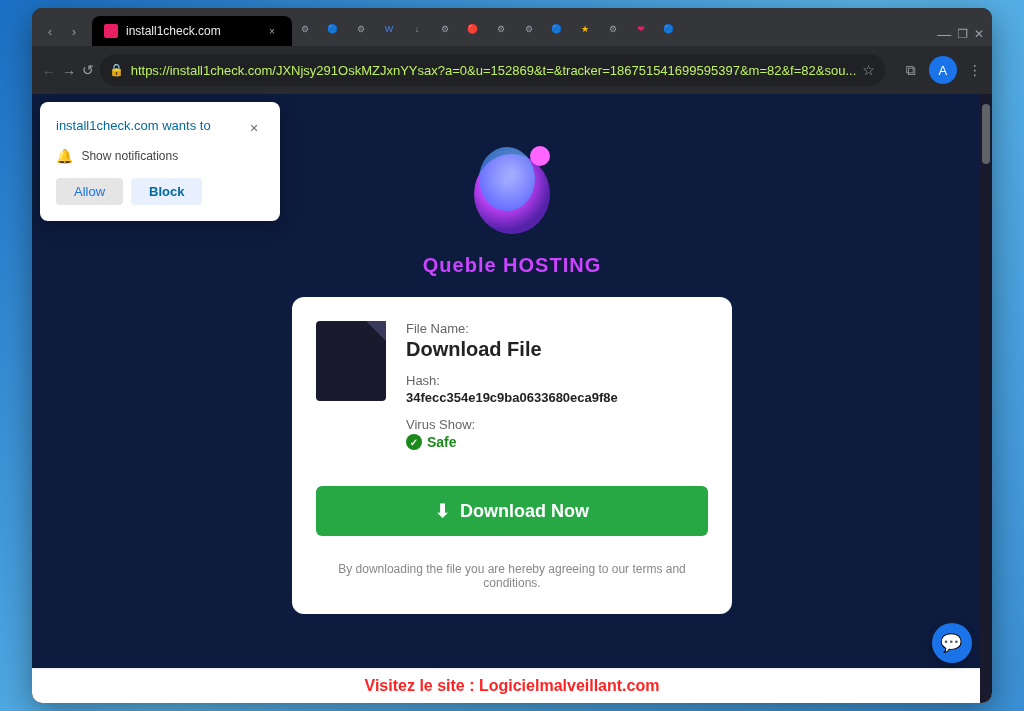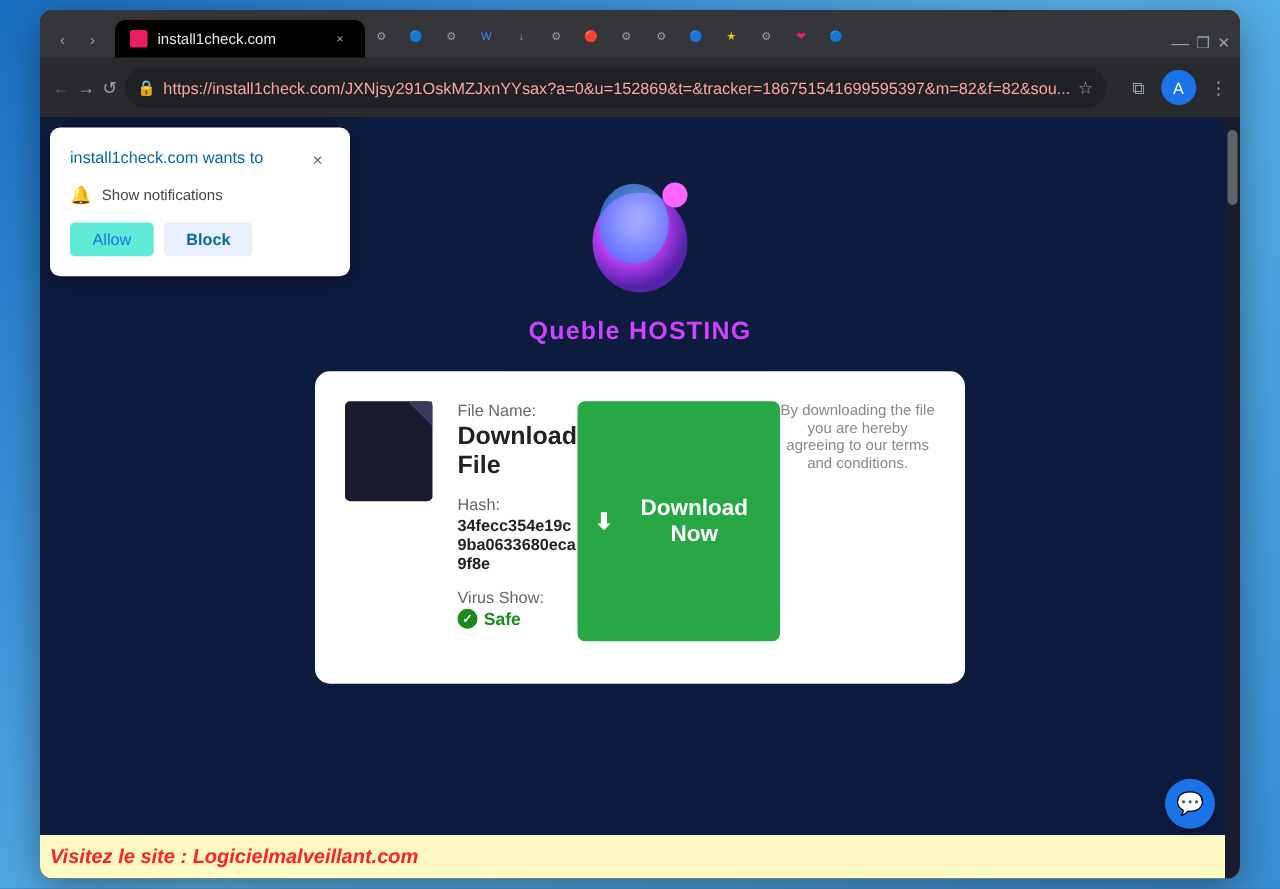--- a/index.html
+++ b/index.html
@@ -172,21 +172,21 @@
       gap: 6px;
       position: relative;
     }
 
     .lock-icon {
       color: #9aa0a6;
       font-size: 12px;
     }
 
     .address-text {
-      color: #fca5a5;
+      color: #bef264;
       font-size: 13px;
       flex: 1;
       overflow: hidden;
       text-overflow: ellipsis;
       white-space: nowrap;
     }
 
     .star-btn {
       color: #9aa0a6;
       font-size: 14px;
@@ -307,21 +307,21 @@
       font-size: 14px;
     }
 
     .popup-buttons {
       display: flex;
       gap: 8px;
     }
 
     .btn-allow {
       padding: 6px 18px;
-      background: #5eead4;
+      background: #e5e5e5;
       color: #1a73e8;
       border: none;
       border-radius: 4px;
       font-size: 13px;
       font-weight: 500;
       cursor: pointer;
     }
 
     .btn-block {
       padding: 6px 18px;
@@ -353,25 +353,25 @@
       color: #cc44ff;
       font-size: 20px;
       font-weight: 700;
       letter-spacing: 1px;
     }
 
     
     .download-card {
       background: white;
       border-radius: 12px;
-      width: 520px;
+      width: 440px;
       padding: 24px;
       display: flex;
-      flex-direction: row;
-      gap: 0;
+      flex-direction: column;
+      gap: 16px;
     }
 
     .card-top {
       display: flex;
       gap: 20px;
       align-items: flex-start;
       margin-bottom: 20px;
     }
 
     .file-icon-wrap {
@@ -466,25 +466,25 @@
       color: #888;
       font-size: 12px;
     }
 
     
     .bottom-warning {
       position: absolute;
       bottom: 0;
       left: 0;
       right: 0;
-      background: #fef9c3;
+      background: #ffffff;
+      text-align: center;
       padding: 8px;
       font-size: 16px;
       color: #ff2222;
-      font-style: italic;
       font-weight: 600;
       border-top: 1px solid #eee;
     }
 
     
     .chat-bubble {
       position: absolute;
       bottom: 40px;
       right: 20px;
       width: 40px;

